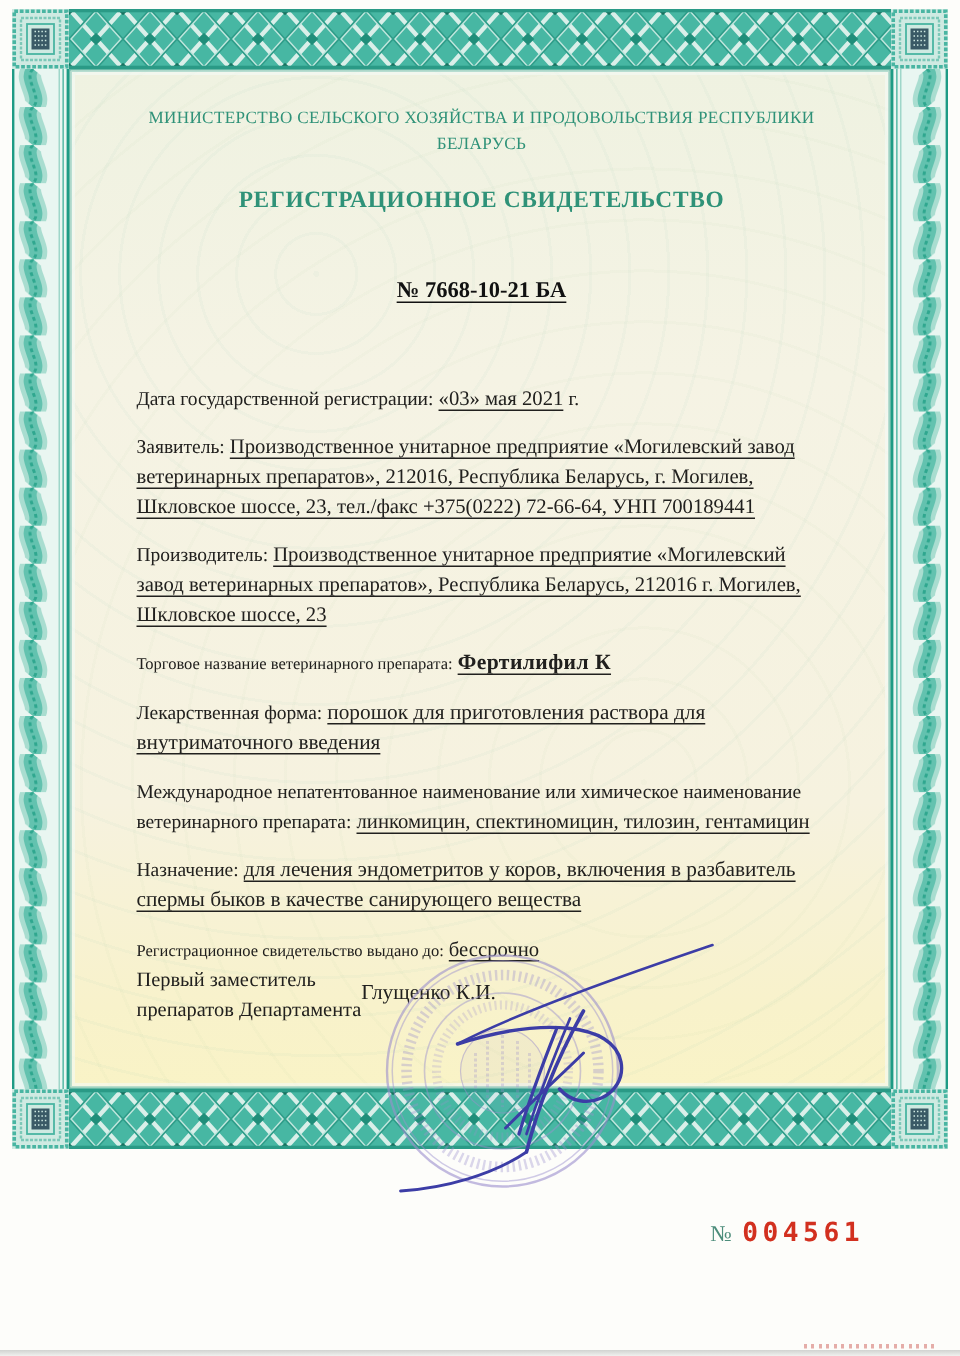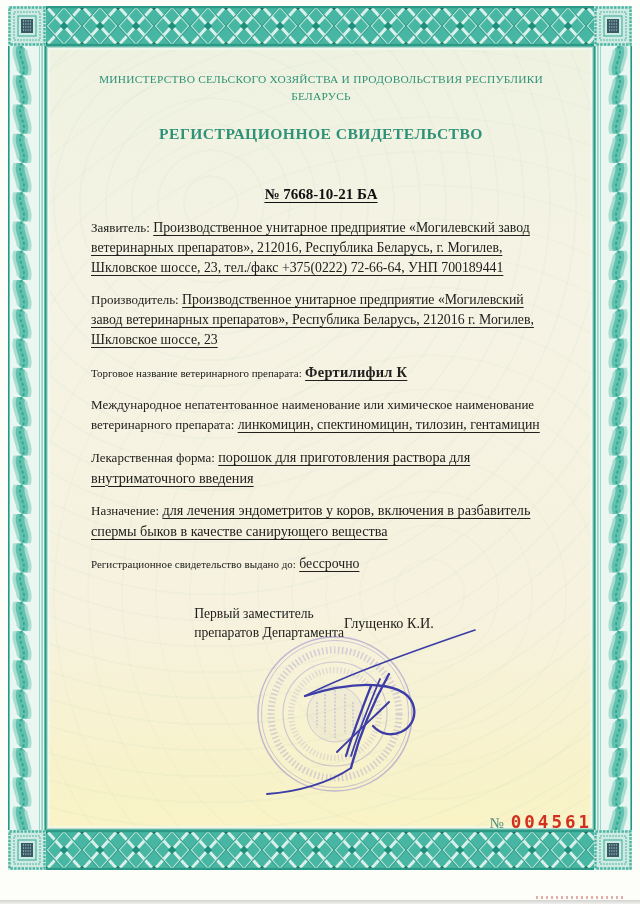--- a/index.html
+++ b/index.html
@@ -2,21 +2,21 @@
 <html><head>
 <meta charset="utf-8">
 <style>
   html,body{margin:0;padding:0;}
   body{width:640px;height:904px;background:#fdfdfa;position:relative;overflow:hidden;
        font-family:"Liberation Serif", serif;-webkit-font-smoothing:antialiased;}
 
   .scan-bottom-shadow{position:absolute;left:0;right:0;bottom:0;height:4px;
     background:linear-gradient(#b9bcba,#e9eae8);opacity:.65;}
 
-  .frame{position:absolute;left:8px;top:6px;width:624px;height:864px;}
+  .frame{position:absolute;left:8px;top:6px;width:624px;height:760px;}
 
   
   .corner{position:absolute;width:38px;height:40px;}
   .corner.tl{left:0;top:0;} .corner.tr{right:0;top:0;}
   .corner.bl{left:0;bottom:0;} .corner.br{right:0;bottom:0;}
 
   
   .band-top,.band-bottom{position:absolute;left:38px;right:38px;height:40px;}
   .band-top{top:0;} .band-bottom{bottom:0;}
   .band-left,.band-right{position:absolute;top:40px;bottom:40px;width:38px;}
@@ -47,28 +47,28 @@
   .u{text-decoration:underline;text-decoration-thickness:1.1px;text-underline-offset:3px;}
 
   .field{margin:12px 0 0 0;}
   .field.first{margin-top:50px;}
   .label{font-size:13px;}
   .label.sm{font-size:11px;}
   .value{font-size:13.8px;}
   .value.lg{font-size:14.2px;}
   .value.bold{font-weight:bold;font-size:14.4px;letter-spacing:.3px;}
 
-  .sig-row{margin-top:30px;display:flex;justify-content:center;align-items:center;font-family:Liberation Serif, serif;}
+  .sig-row{display:flex;justify-content:flex-start;align-items:center;font-family:Liberation Serif, serif;}
   .sig-post{font-size:13.6px;line-height:1.45;}
   .sig-name{font-size:14.2px;margin-right:14px;}
 
   .stamp-wrap{position:absolute;left:217px;top:616px;width:270px;height:195px;pointer-events:none;}
   .stamp-wrap svg{width:100%;height:100%;display:block;}
 
-  .serial{position:absolute;right:48px;top:812px;white-space:nowrap;}
+  .serial{position:absolute;right:64px;top:812px;white-space:nowrap;}
   .serial .pfx{color:#4d8d7b;font-size:15px;margin-right:7px;}
   .serial .digits{color:#d2301f;font-family:"DejaVu Sans Mono", monospace;
     font-weight:bold;font-size:17.5px;letter-spacing:3px;}
 
   .printer-imprint{position:absolute;right:16px;bottom:5px;width:88px;height:3px;opacity:.55;
     background:repeating-linear-gradient(90deg, rgba(198,72,64,.8) 0 2px, transparent 2px 5px);}
 </style>
 </head>
 <body>
 
@@ -174,44 +174,49 @@
     <p class="ministry center green">МИНИСТЕРСТВО СЕЛЬСКОГО ХОЗЯЙСТВА И ПРОДОВОЛЬСТВИЯ РЕСПУБЛИКИ БЕЛАРУСЬ</p>
 
     <p class="doc-title center green">
       <span>РЕГИСТРАЦИОННОЕ СВИДЕТЕЛЬСТВО</span><br>
     </p>
 
     <p class="doc-number center">
       <span class="u">№ 7668-10-21 БА</span>
     </p>
 
+    <p class="field first">
+      <span class="label">Дата государственной регистрации:</span>
+      <span class="value u">«03» мая 2021</span>
+      <span class="label">г.</span>
+    </p>
 
     <p class="field">
       <span class="label">Заявитель:</span>
       <span class="value u">Производственное унитарное предприятие «Могилевский завод ветеринарных препаратов», 212016, Республика Беларусь, г. Могилев, Шкловское шоссе, 23, тел./факс +375(0222) 72-66-64, УНП 700189441</span>
     </p>
 
     <p class="field">
       <span class="label">Производитель:</span>
       <span class="value u">Производственное унитарное предприятие «Могилевский завод ветеринарных препаратов», Республика Беларусь, 212016 г. Могилев, Шкловское шоссе, 23</span>
     </p>
 
     <p class="field">
       <span class="label sm">Торговое название ветеринарного препарата:</span>
       <span class="value bold u">Фертилифил К</span>
     </p>
 
     <p class="field">
+      <span class="label">Лекарственная форма:</span>
+      <span class="value lg u">порошок для приготовления раствора для внутриматочного введения</span>
+    </p>
+
+    <p class="field">
       <span class="label">Международное непатентованное наименование или химическое наименование ветеринарного препарата:</span>
       <span class="value u">линкомицин, спектиномицин, тилозин, гентамицин</span>
-    </p>
-
-    <p class="field">
-      <span class="label">Лекарственная форма:</span>
-      <span class="value lg u">порошок для приготовления раствора для внутриматочного введения</span>
     </p>
 
     <p class="field">
       <span class="label">Назначение:</span>
       <span class="value lg u">для лечения эндометритов у коров, включения в разбавитель спермы быков в качестве санирующего вещества</span>
     </p>
 
     <p class="field">
       <span class="label sm">Регистрационное свидетельство выдано до:</span>
       <span class="value u">бессрочно</span>

